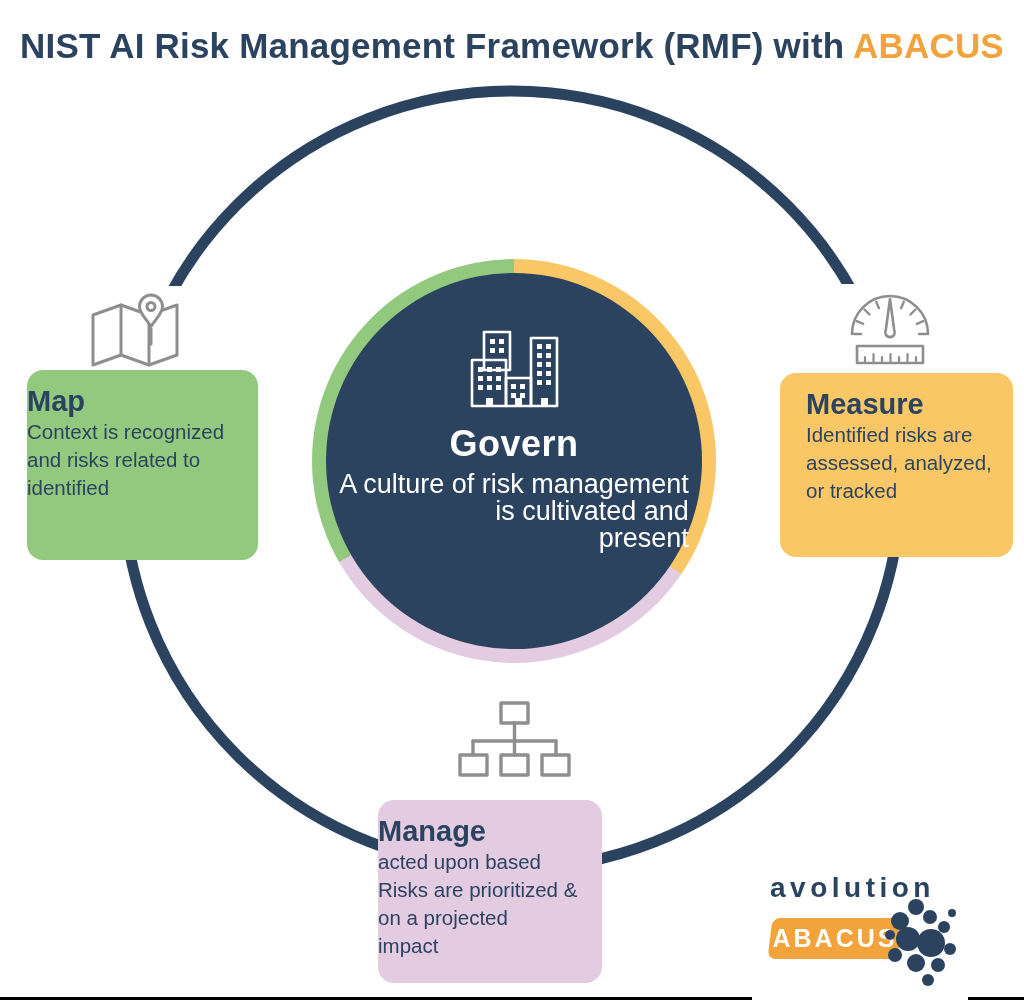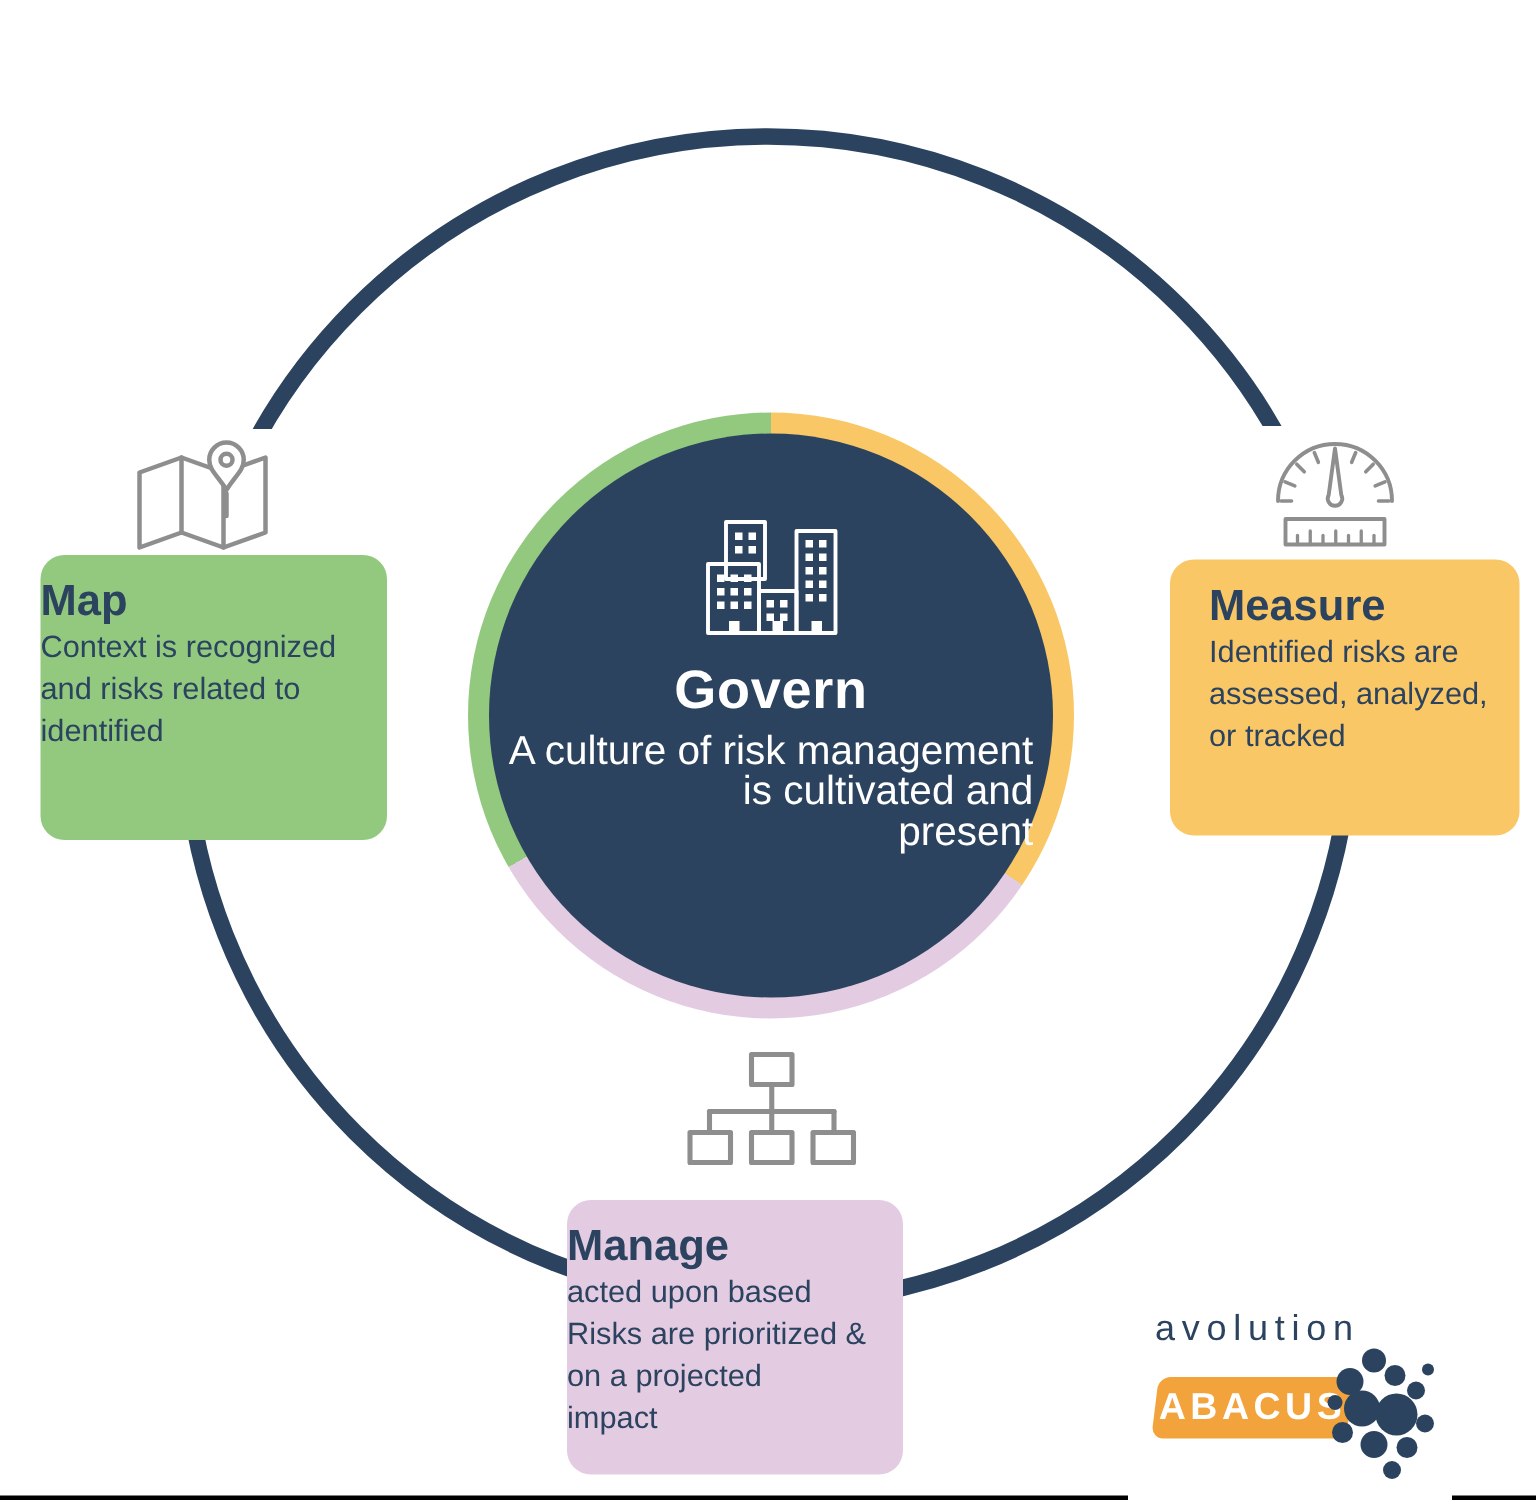--- a/index.html
+++ b/index.html
@@ -36,21 +36,21 @@
   .mask{position:absolute;background:var(--white);z-index:2;}
   .mask-map{left:82px;top:286px;width:108px;height:88px;}
   .mask-gauge{left:836px;top:284px;width:102px;height:90px;}
   
   .sat-icon{position:absolute;z-index:3;}
   .map-icon{left:90px;top:292px;}
   .gauge-icon{left:846px;top:288px;}
   .org-icon{left:457px;top:700px;}
   
   .hub{
-    position:absolute;left:312px;top:275px;
+    position:absolute;left:312px;top:259px;
     width:404px;height:404px;border-radius:50%;
     background:conic-gradient(from 0deg,
       var(--yellow) 0deg 124deg,
       var(--purple) 124deg 240deg,
       var(--green) 240deg 360deg);
     z-index:4;
   }
   .hub-inner{
     position:absolute;left:14px;top:14px;
     width:376px;height:376px;border-radius:50%;
@@ -79,21 +79,21 @@
   .box-title{font-size:29px;font-weight:700;margin-top:15px;}
   .box-desc{font-size:20.5px;line-height:28px;margin-top:0;font-weight:400;}
   .map-box{left:27px;top:370px;width:231px;height:190px;background:var(--green);}
   .measure-box{left:780px;top:373px;width:233px;height:184px;background:var(--yellow);padding-left:26px;}
   .manage-box{left:378px;top:800px;width:224px;height:183px;background:var(--purple);}
   
   .logo{position:absolute;left:760px;top:868px;width:210px;height:125px;z-index:6;}
   .logo-name{
     position:absolute;left:10px;top:4px;
     color:var(--navy);
-    font-size:24px;font-weight:400;letter-spacing:4.5px;
+    font-size:28px;font-weight:700;letter-spacing:4.5px;
   }
   .badge{
     position:absolute;left:10px;top:50px;
     width:130px;height:41px;
     background:var(--orange);
     border-radius:8px;
     transform:skewX(-7deg);
   }
   .badge span{
     display:block;
@@ -110,20 +110,21 @@
   .baseline-right{left:968px;width:56px;}
   
   .gray-stroke{fill:none;stroke:var(--icon_gray);stroke-width:3;stroke-linejoin:round;stroke-linecap:round;}
   .white-stroke{fill:none;stroke:var(--white);stroke-width:2.6;stroke-linejoin:round;}
 </style>
 </head>
 <body>
 
 <div id="canvas">
 
+  <h1 class="title"><span>NIST AI Risk Management Framework (RMF) with</span> <span class="accent">ABACUS</span></h1>
 
   <svg class="big-ring" width="1024" height="1004" viewBox="0 0 1024 1004">
     <circle cx="512" cy="480" r="389"></circle>
   </svg>
 
   <div class="mask mask-map"></div>
   <div class="mask mask-gauge"></div>
 
   <svg class="sat-icon map-icon" width="94" height="82" viewBox="0 0 94 82">
     <path class="gray-stroke" d="M3,23 L31,13 L59,23 L87,13 L87,63 L59,73 L31,63 L3,73 Z"></path>

